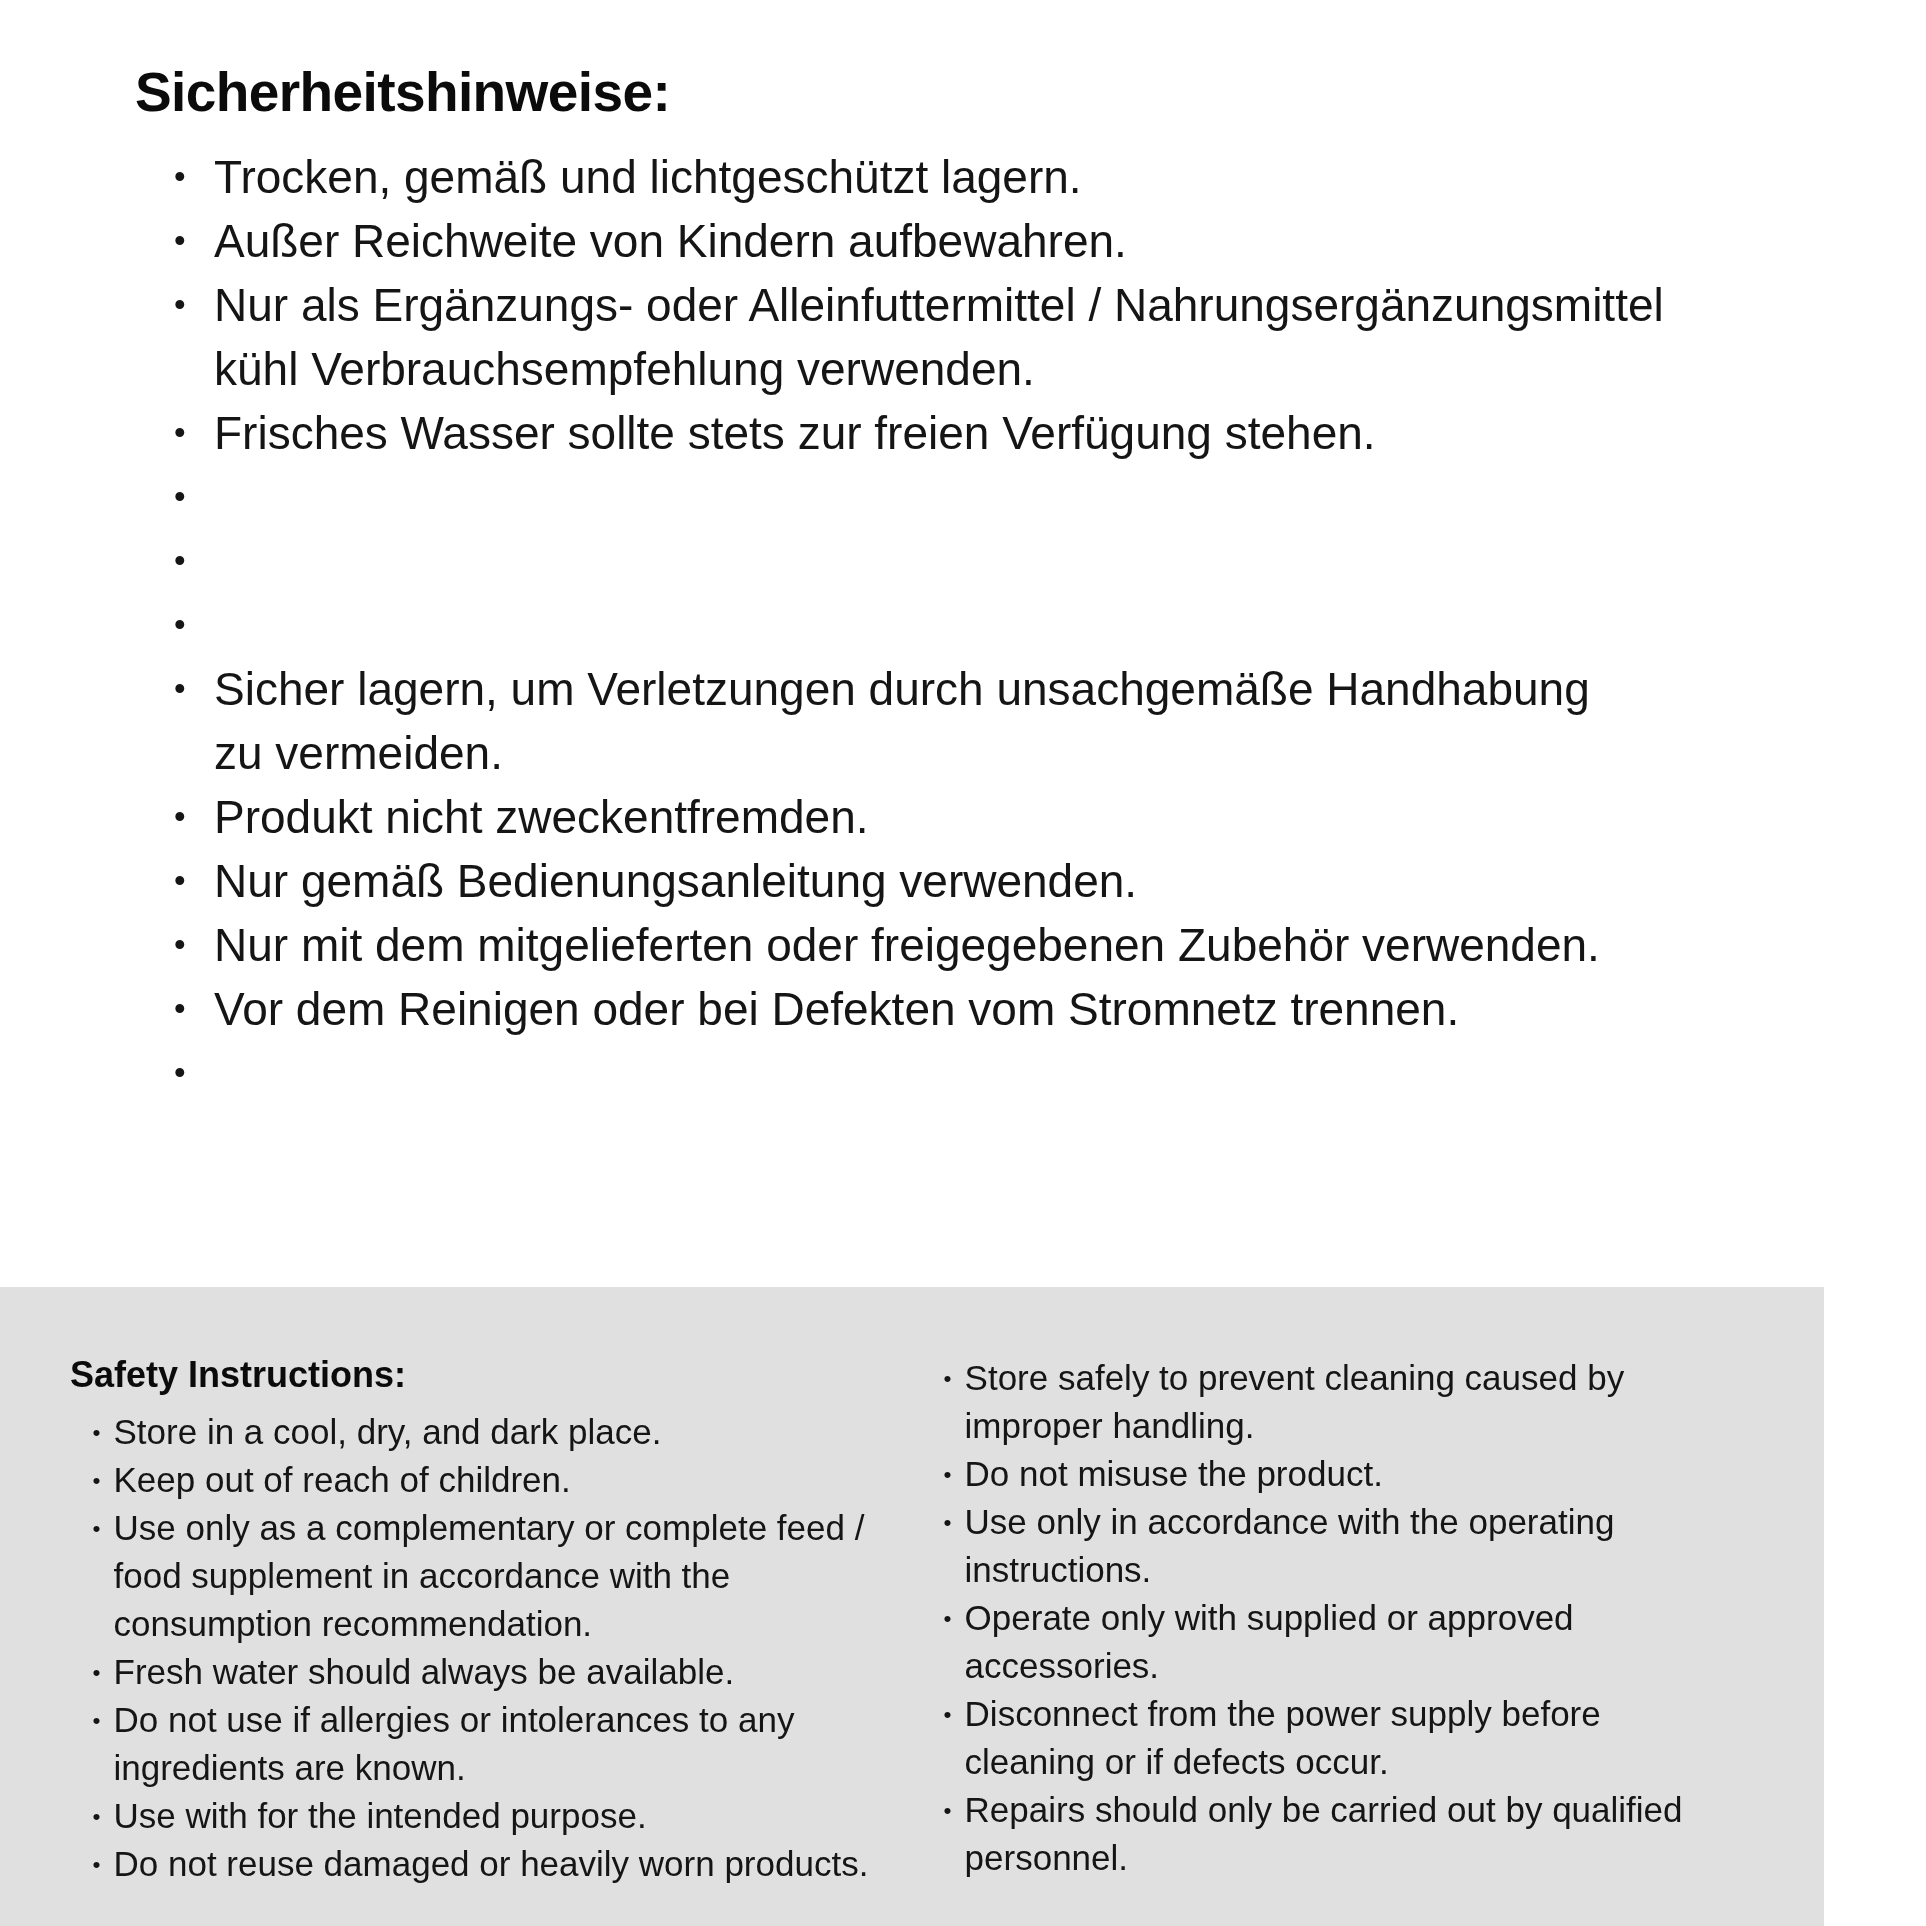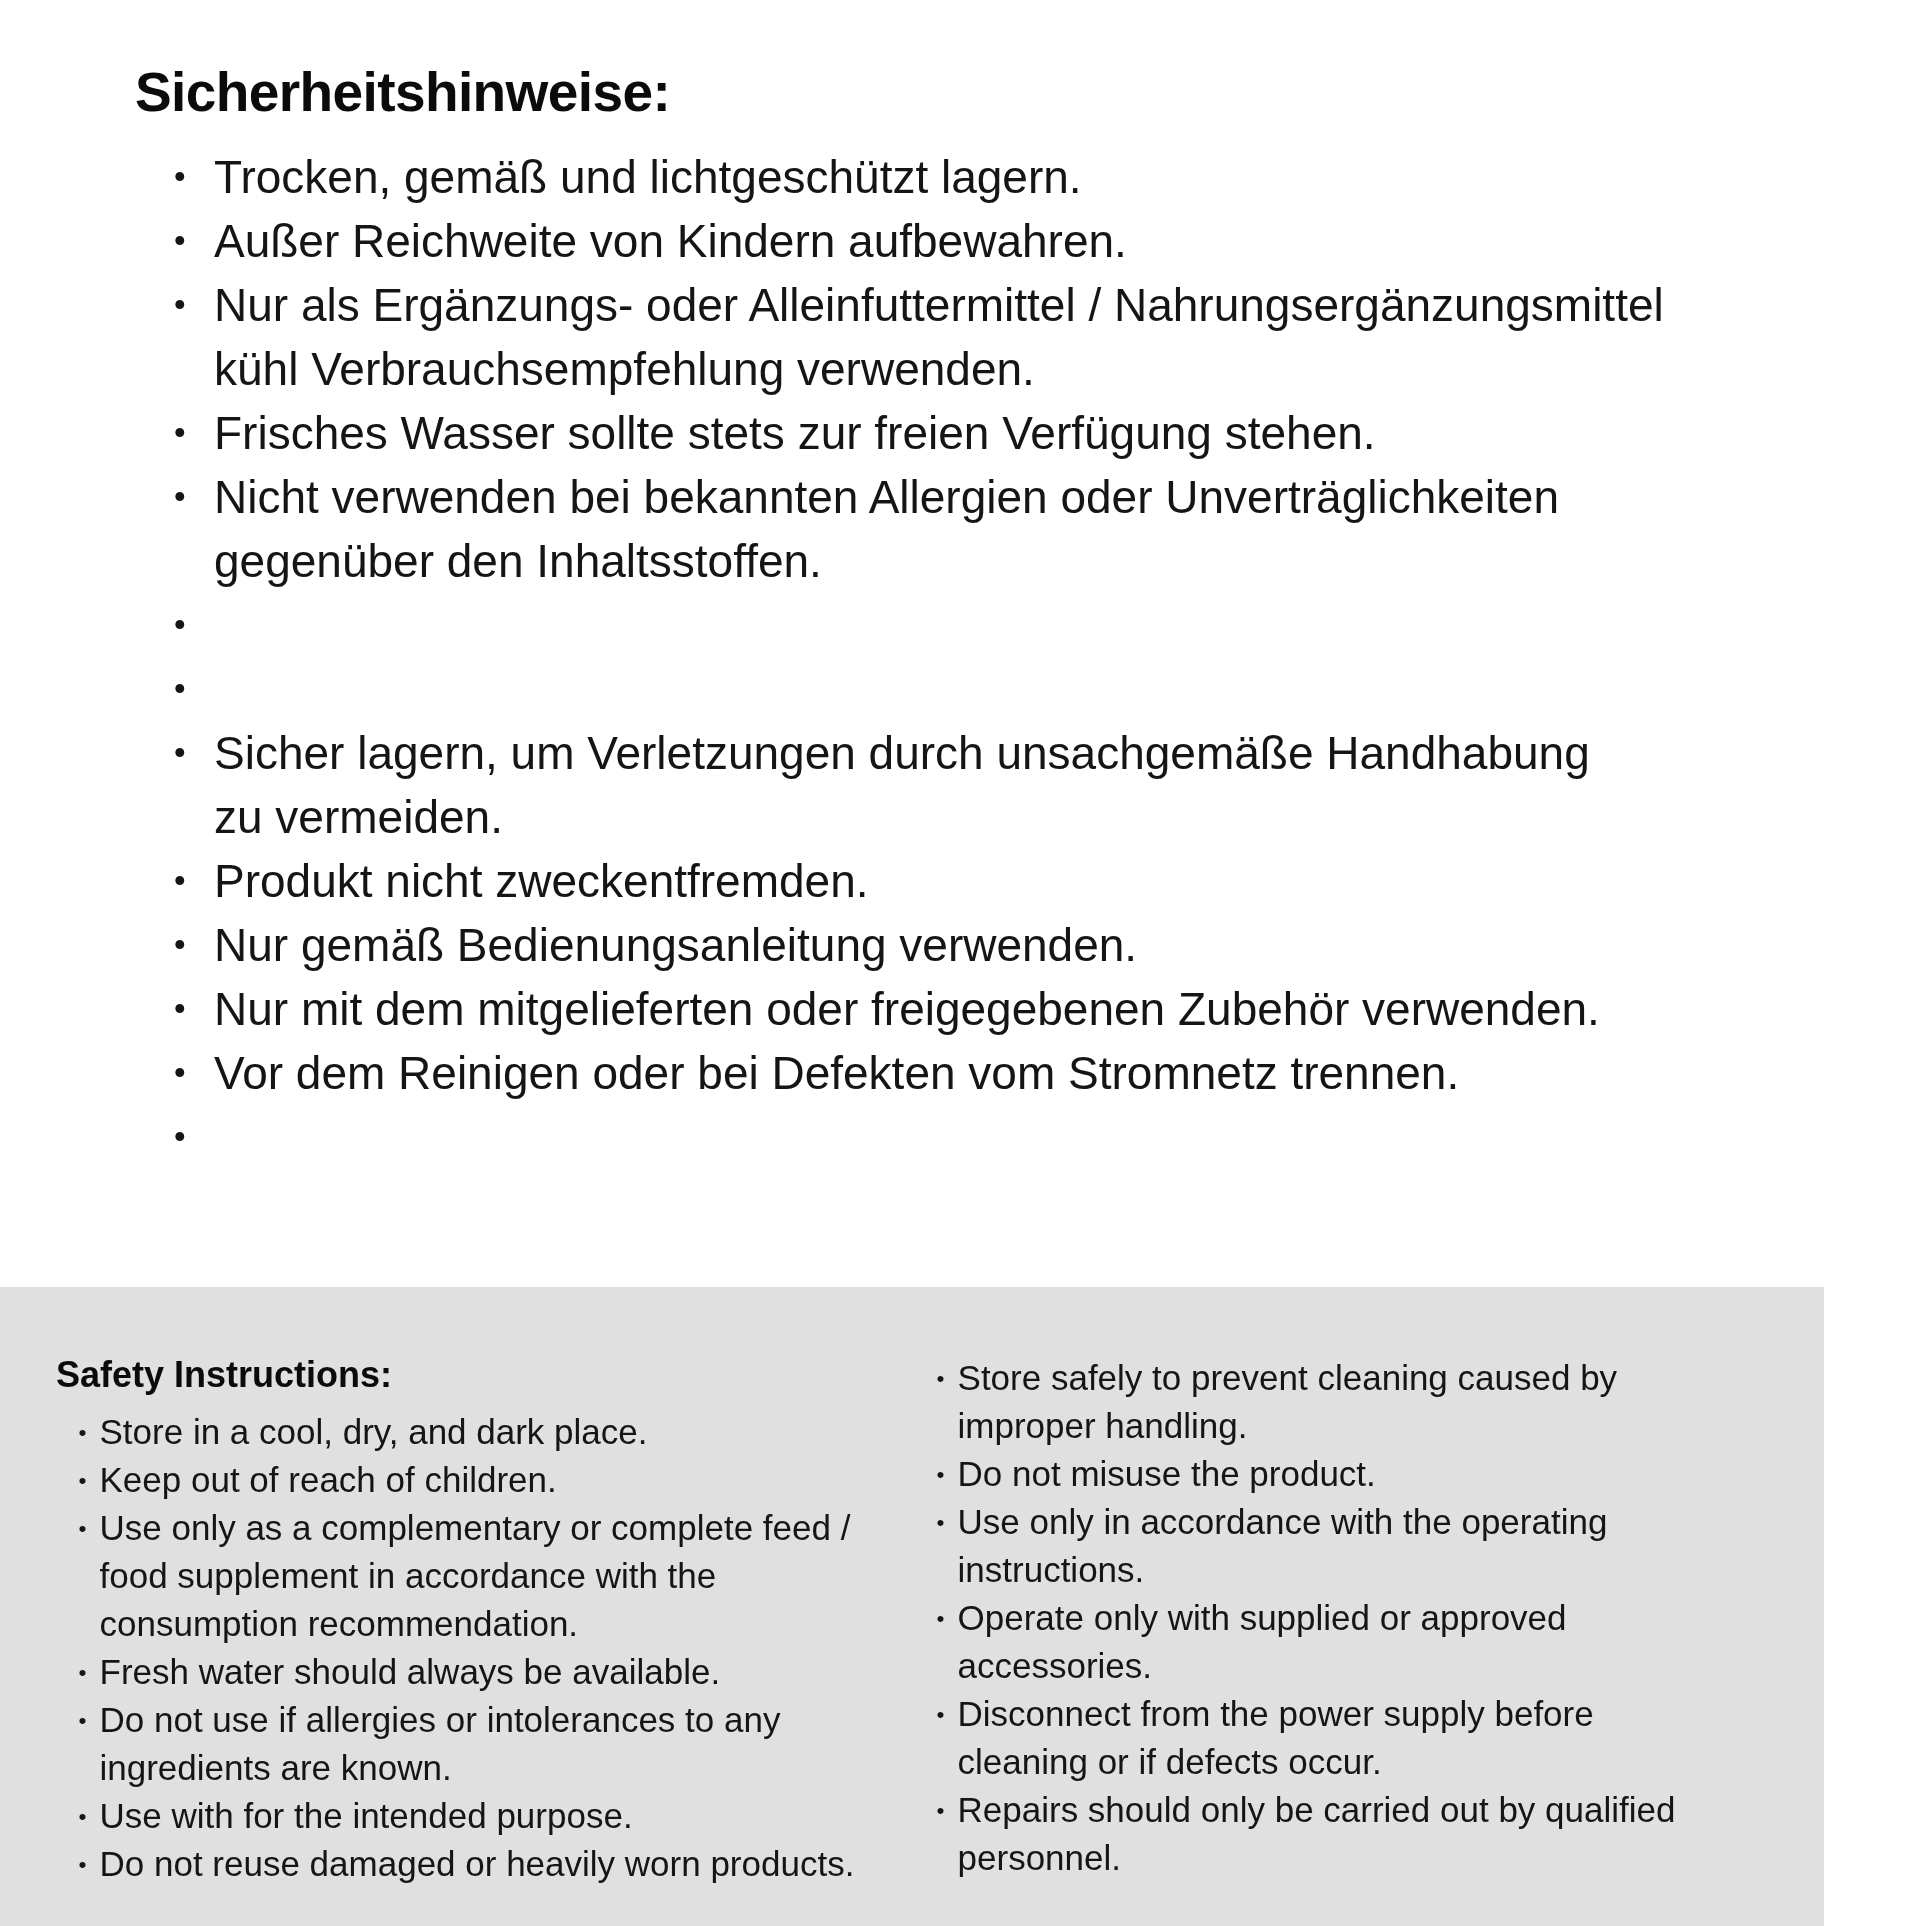--- a/index.html
+++ b/index.html
@@ -44,21 +44,21 @@
     line-height: 64px;
   }
   .li-text { white-space: pre-line; }
 
   
   .section-en {
     box-sizing: border-box;
     height: 639px;
     background: #e0e0e0;
     display: flex;
-    padding-left: 56px;
+    padding-left: 70px;
   }
   .col-left  { width: 892px; padding-top: 64px; box-sizing: border-box; }
   .col-right { width: 899px; padding-top: 67px; box-sizing: border-box; }
   .en-title {
     margin: 0 0 9px 0;
     font-size: 36px;
     line-height: 48px;
     font-weight: 700;
     color: #0b0b0b;
   }
@@ -100,22 +100,20 @@
           <span class="dot">•</span>
           <span class="li-text">Nur als Ergänzungs- oder Alleinfuttermittel / Nahrungsergänzungsmittel
 kühl Verbrauchsempfehlung verwenden.</span>
         </li>
       <li>
           <span class="dot">•</span>
           <span class="li-text">Frisches Wasser sollte stets zur freien Verfügung stehen.</span>
         </li>
       <li>
           <span class="dot">•</span>
-          <span class="li-text">Nicht verwenden bei bekannten Allergien oder Unverträglichkeiten
-gegenüber den Inhaltsstoffen.</span>
         </li>
       <li>
           <span class="dot">•</span>
         </li>
       <li>
           <span class="dot">•</span>
         </li>
       <li>
           <span class="dot">•</span>
           <span class="li-text">Sicher lagern, um Verletzungen durch unsachgemäße Handhabung

